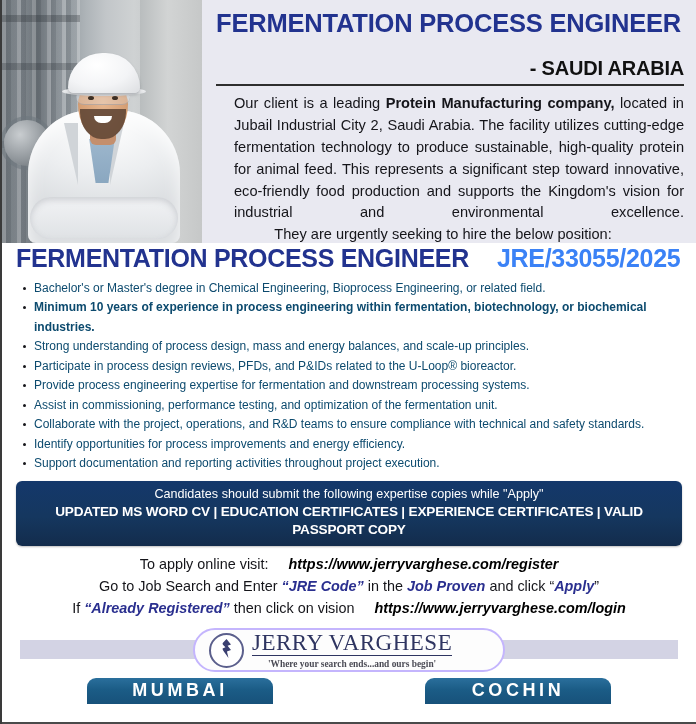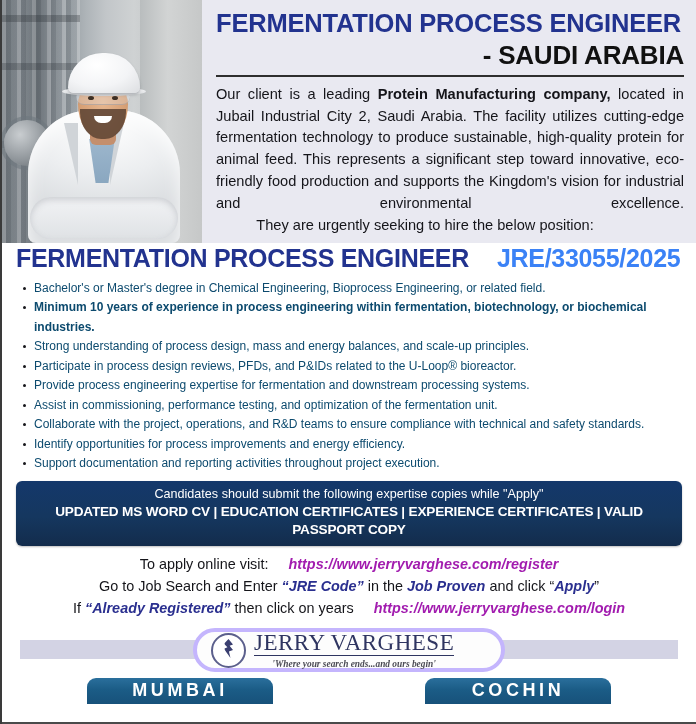--- a/index.html
+++ b/index.html
@@ -173,36 +173,37 @@
   .title-main {
     color: #22338f;
     font-size: 25.5px;
     font-weight: bold;
     line-height: 1.06;
     letter-spacing: -0.2px;
     white-space: nowrap;
   }
   .title-sub {
     color: #111111;
-    font-size: 26px;
+    font-size: 20px;
     font-weight: bold;
     line-height: 1.1;
     text-align: right;
     letter-spacing: -0.2px;
-    margin-top: 4px;
+    margin-top: 20px;
   }
   .title-rule {
     border-top: 2px solid #2e2e2e;
     margin: 5px 0 7px 0;
   }
   .intro {
     font-size: 14.6px;
     line-height: 1.5;
     color: #15151a;
     text-align: justify;
+    margin-left: 18px;
   }
   .intro b { font-weight: bold; }
   .intro .tail { white-space: pre; }
 
   
   .jobbar {
     display: flex;
     align-items: baseline;
     justify-content: flex-start;
     padding: 1px 8px 2px 14px;
@@ -270,21 +271,21 @@
 
   
   .apply {
     text-align: center;
     margin-top: 8px;
     color: #15151a;
     font-size: 14.4px;
     line-height: 1.52;
   }
   .apply .u {
-    color: #a21caf;
+    color: #000000;
     font-weight: bold;
     font-style: italic;
     margin-left: 16px;
   }
   .apply .q {
     color: #2a2f8f;
     font-weight: bold;
     font-style: italic;
   }
 
@@ -301,21 +302,21 @@
     background: #d3d3e4;
   }
   .logo {
     position: absolute;
     left: 50%;
     top: 0;
     transform: translateX(-50%);
     width: 312px;
     height: 44px;
     background: #fdfdfd;
-    border: 4px solid #c4b5fd;
+    border: 2px solid #c4b5fd;
     border-radius: 22px;
     display: flex;
     align-items: center;
     box-sizing: border-box;
     padding-left: 14px;
   }
   .logo .mark {
     width: 31px; height: 31px;
     flex: 0 0 31px;
     border-radius: 50%;
@@ -343,21 +344,20 @@
     border-bottom: 1.5px solid #2f3561;
     padding-bottom: 1px;
   }
   .logo .tagline {
     font-family: "Liberation Serif", serif;
     font-size: 9.4px;
     font-weight: bold;
     color: #4b4b55;
     margin-top: 3px;
     text-align: center;
-    font-style: italic;
   }
 
   
   .offices {
     display: flex;
     gap: 10px;
     padding: 6px 14px 0 14px;
   }
   .office {
     flex: 1 1 0;
@@ -437,21 +437,21 @@
     </ul>
 
   <div class="docbanner">
     <div class="line1">Candidates should submit the following expertise copies while "Apply"</div>
     <div class="line2">UPDATED MS WORD CV | EDUCATION CERTIFICATES | EXPERIENCE CERTIFICATES | VALID PASSPORT COPY</div>
   </div>
 
   <div class="apply">
     <div><span>To apply online visit: </span><span class="u">https://www.jerryvarghese.com/register</span></div>
     <div><span>Go to Job Search and Enter </span><span class="q">“JRE Code”</span><span> in the </span><span class="q">Job Proven</span><span> and click “</span><span class="q">Apply</span><span>”</span></div>
-    <div><span>If </span><span class="q">“Already Registered”</span><span> then click on years </span><span class="u">https://www.jerryvarghese.com/login</span></div>
+    <div><span>If </span><span class="q">“Already Registered”</span><span> then click on vision </span><span class="u">https://www.jerryvarghese.com/login</span></div>
   </div>
 
   <div class="logoband">
     <div class="band"></div>
     <div class="logo">
       <div class="mark"></div>
       <div class="wordwrap">
         <div class="word">JERRY VARGHESE</div>
         <div class="tagline">'Where your search ends...and ours begin'</div>
       </div>

